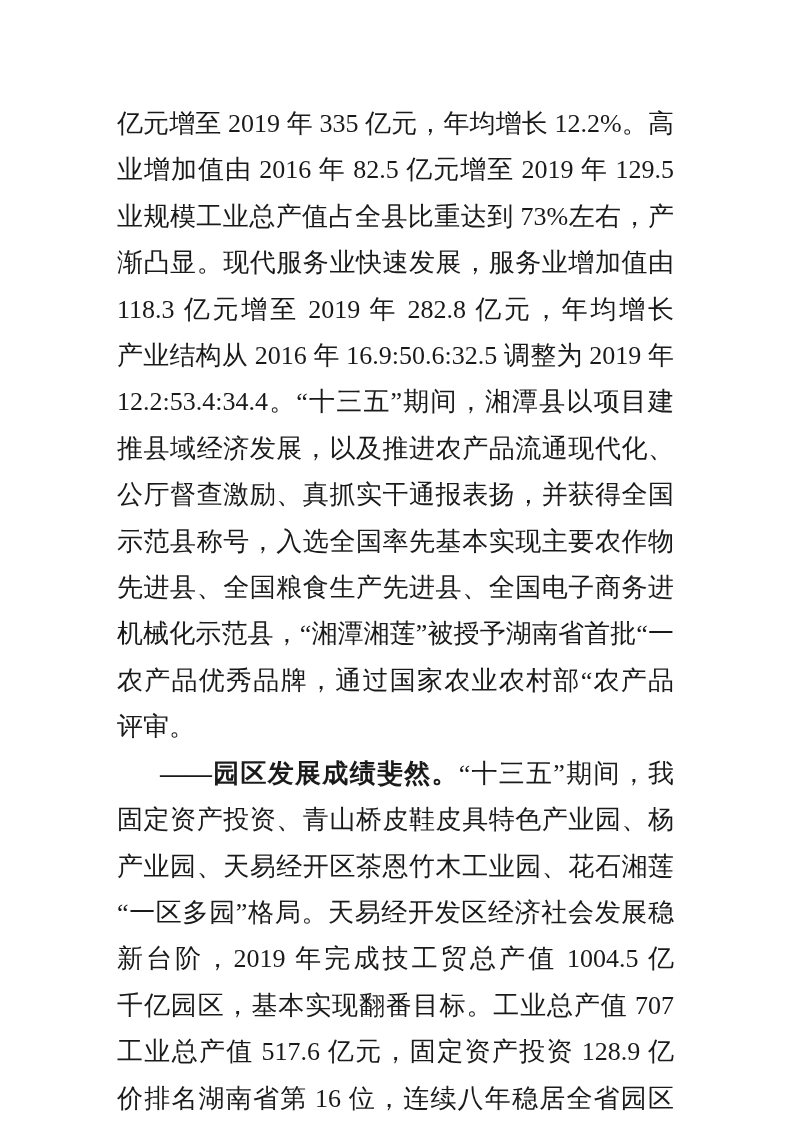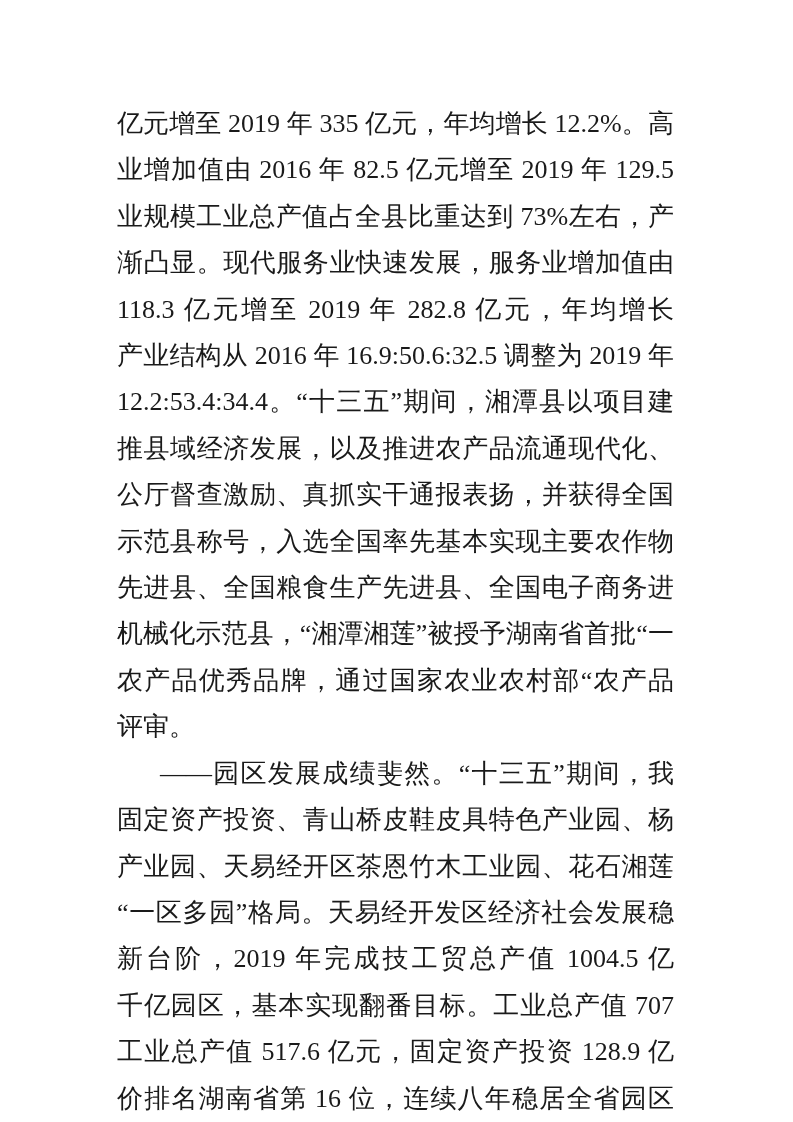--- a/index.html
+++ b/index.html
@@ -31,21 +31,21 @@
     margin-top: 8px;
   }
   .line.j {
     text-align: justify;
     text-align-last: justify;
   }
   .lead-line {
     padding-left: 43px; 
   }
   .lead {
-    font-weight: 400;
+    font-weight: 700;
   }
 </style>
 </head>
 <body>
 
 <div class="page">
   <div class="textblock">
 
     <div class="line j">亿元增至 2019 年 335 亿元，年均增长 12.2%。高新技术产</div>
     <div class="line j">业增加值由 2016 年 82.5 亿元增至 2019 年 129.5 亿元，年均</div>

